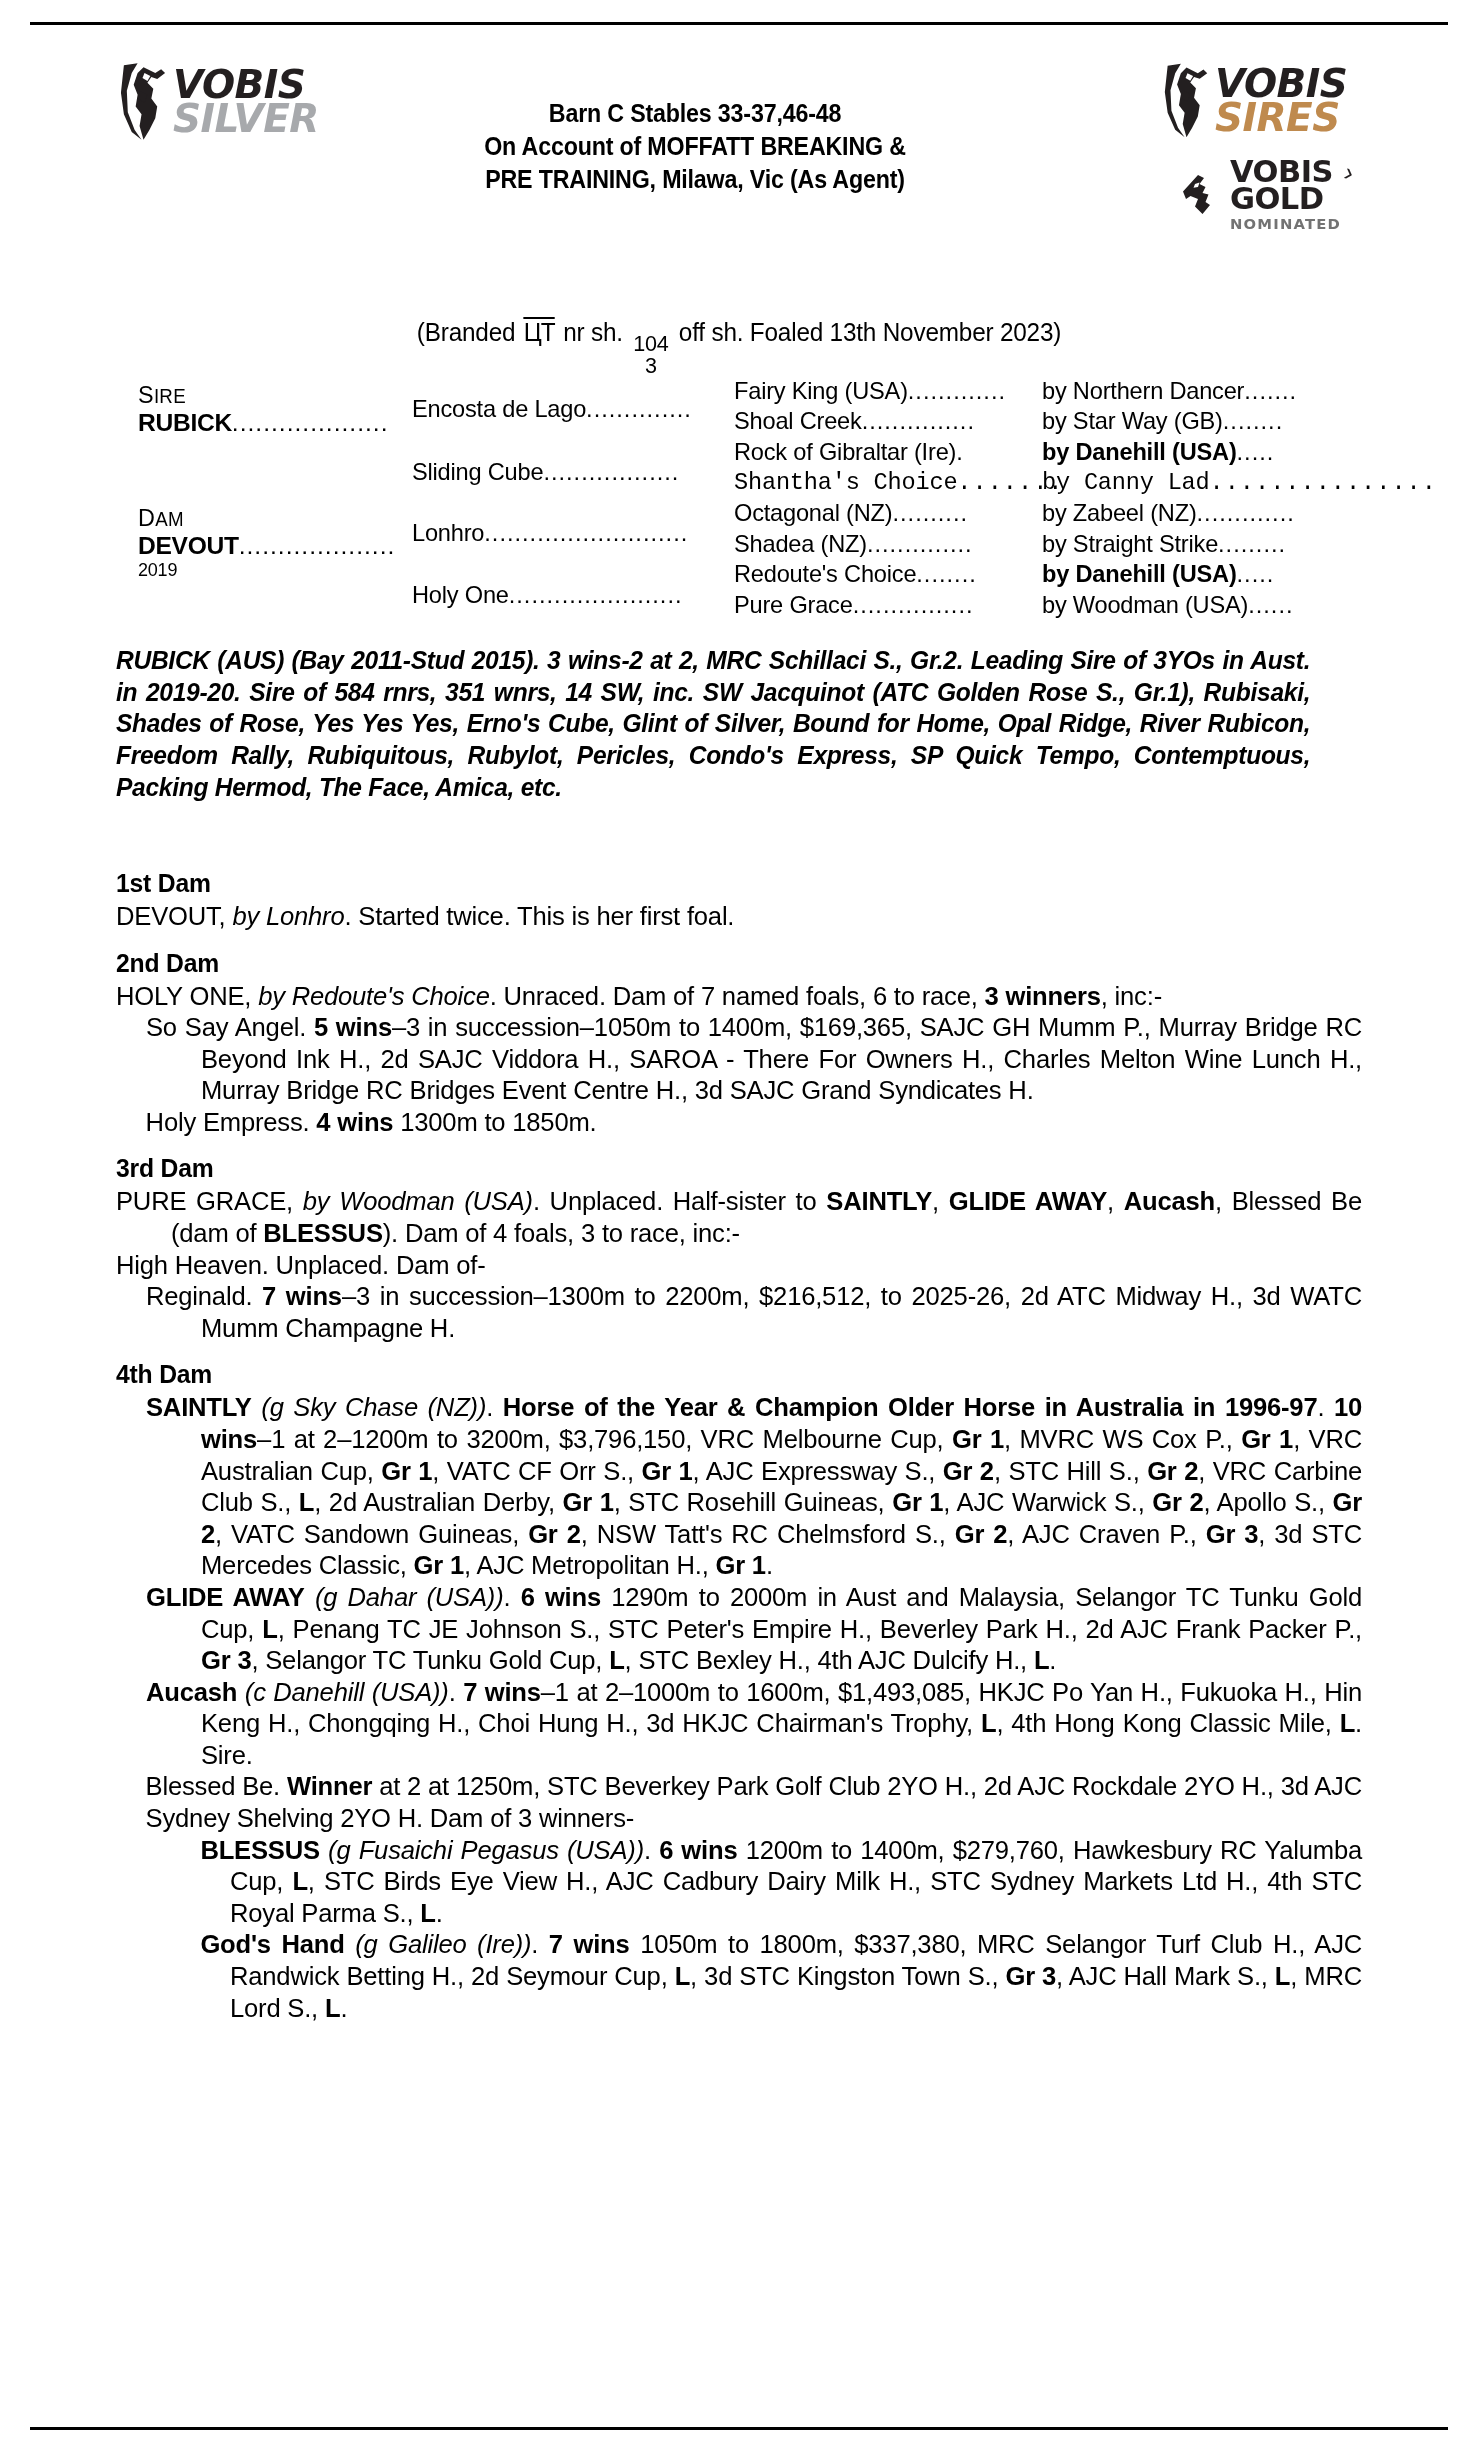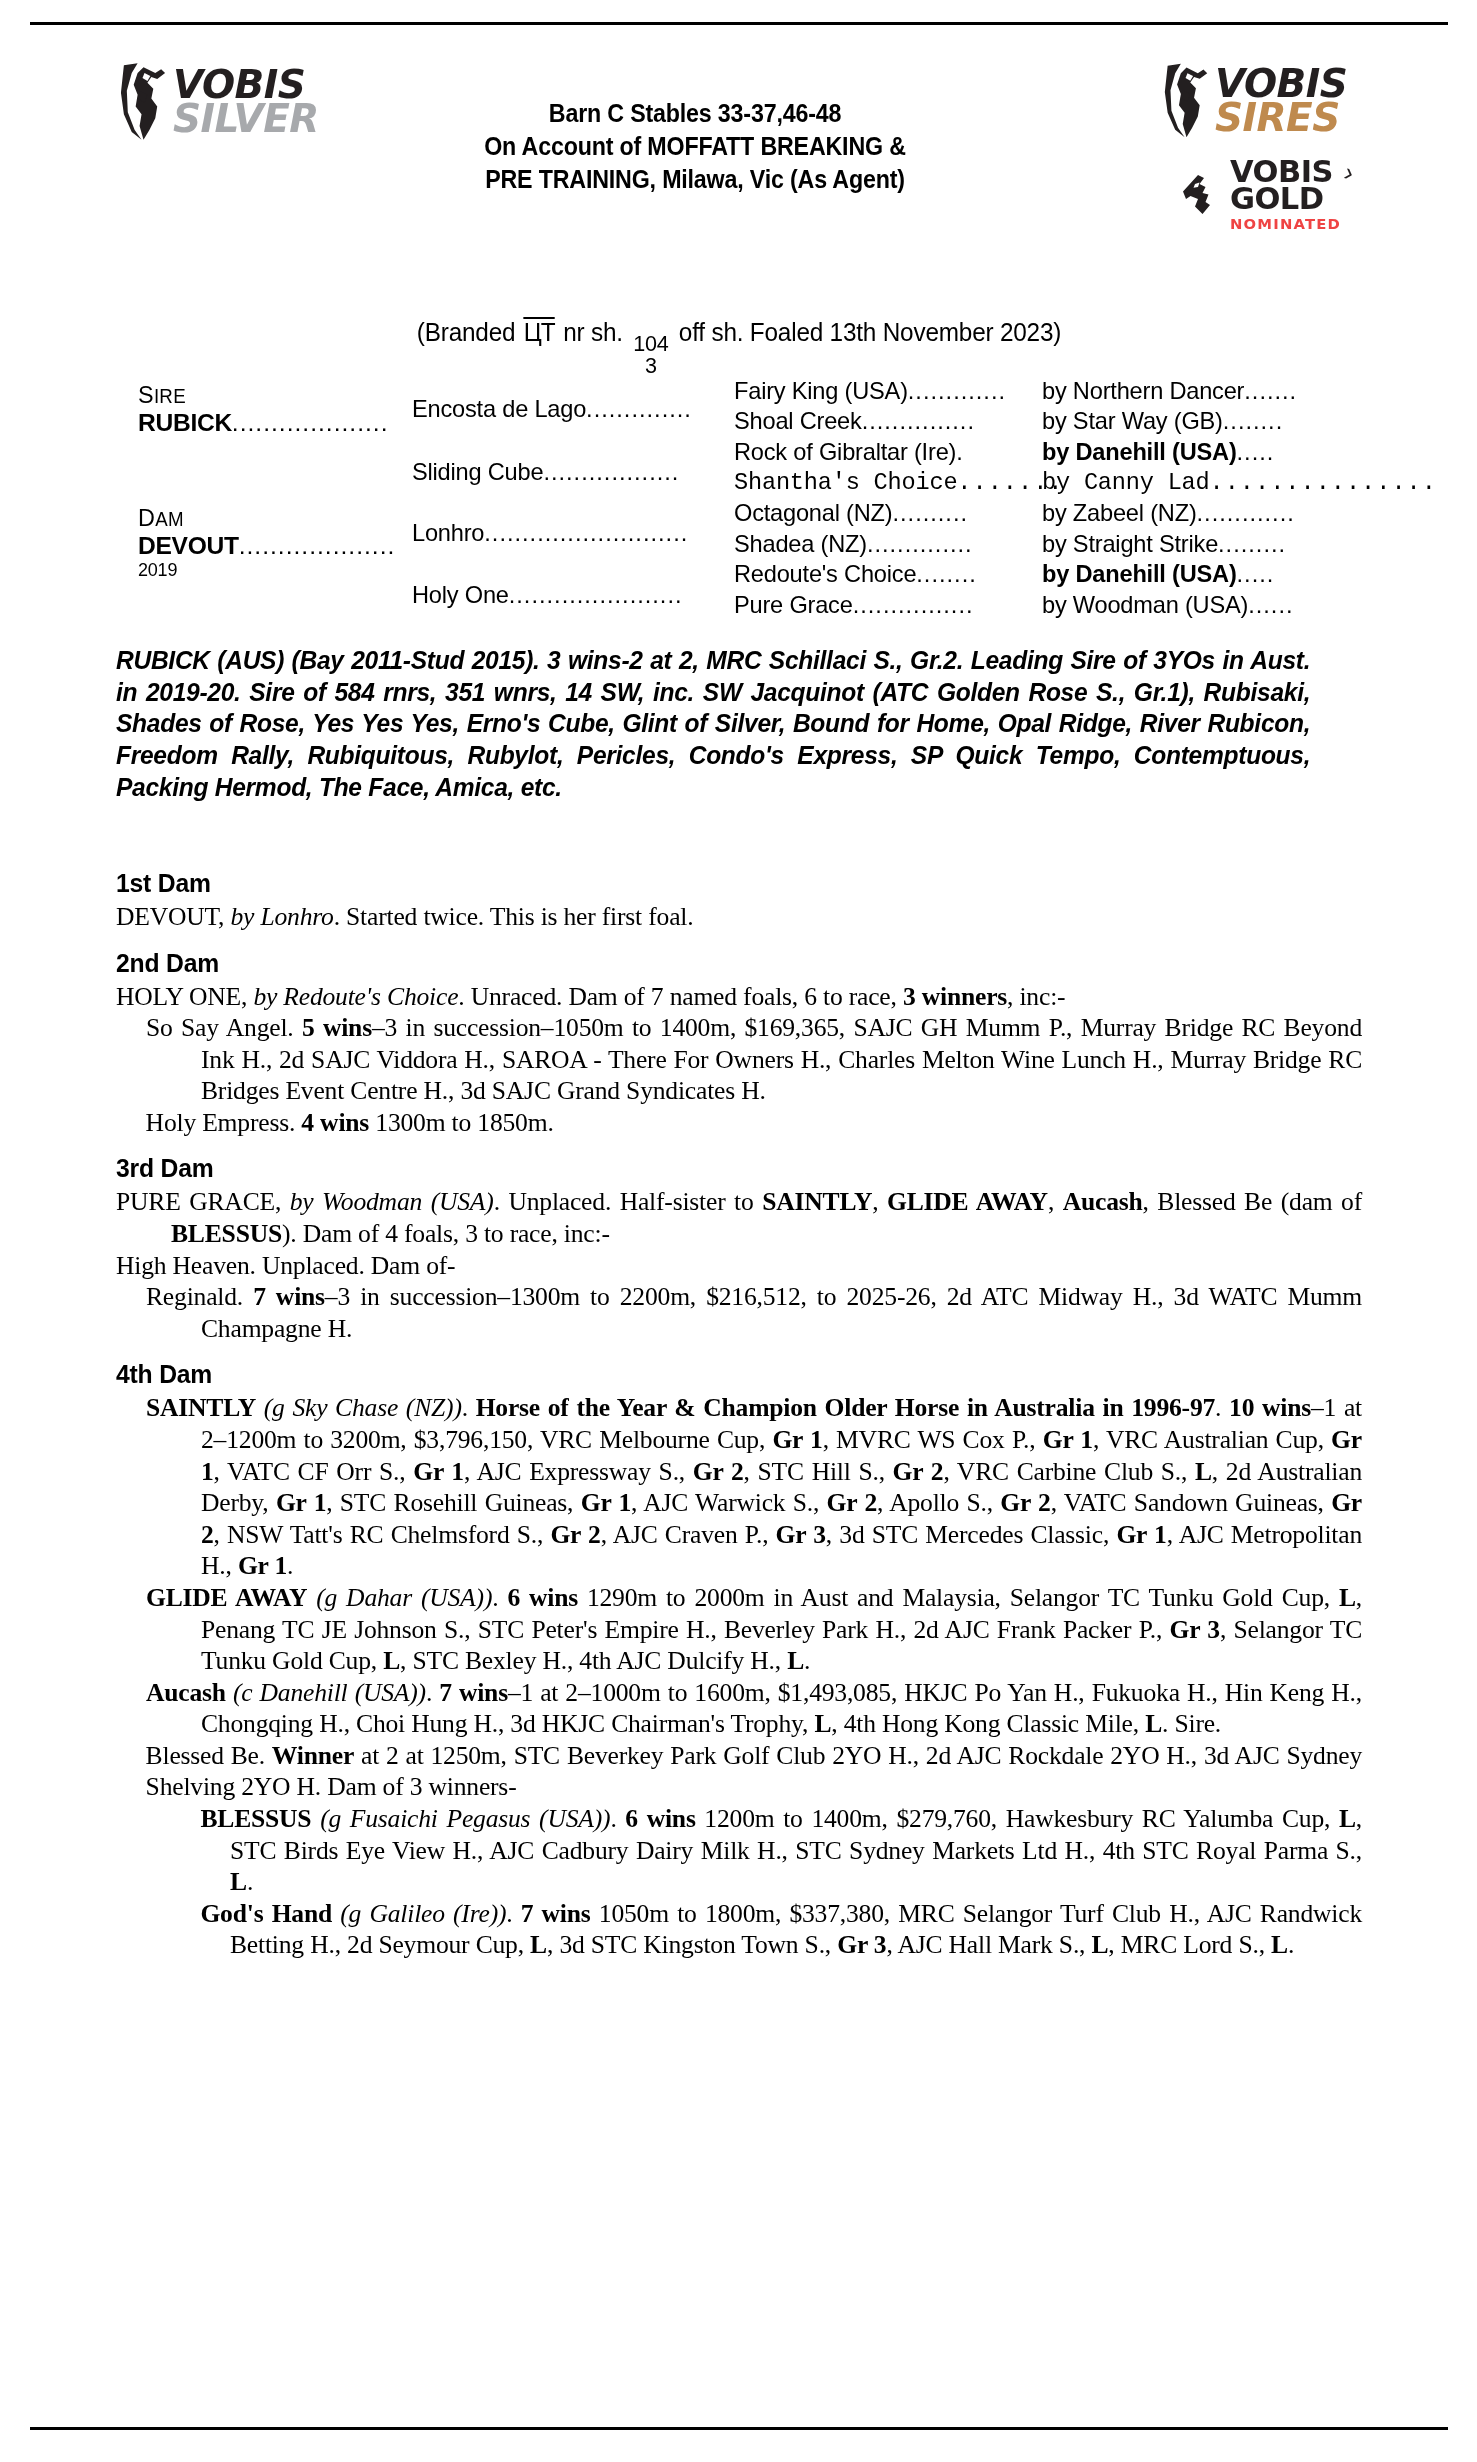--- a/index.html
+++ b/index.html
@@ -88,21 +88,21 @@
     font-family: "DejaVu Sans", sans-serif;
     font-weight: 900;
     font-size: 30.5px;
     color: #231f20;
     letter-spacing: -0.5px;
   }
   .gold-words .gw3 {
     font-family: "DejaVu Sans", sans-serif;
     font-weight: 700;
     font-size: 14.8px;
-    color: #ef4444;
+    color: #737373;
     letter-spacing: 1.2px;
     margin-top: 3.9px;
   }
   .gold-tick {
     font-size: 25.6px;
     color: #231f20;
     margin-left: 3.9px;
     align-self: flex-start;
     transform: rotate(18deg);
   }
@@ -304,21 +304,20 @@
     margin-top: 13.8px;
     margin-bottom: 2px;
     transform: scaleX(0.95);
     transform-origin: left center;
   }
   .dam-head:first-child { margin-top: 0; }
   .para {
     text-align: justify;
     text-justify: inter-word;
     margin: 0;
-    font-family: Liberation Serif, serif;
   }
   .ind0 { padding-left: 0; text-indent: 0; }
   .ind1 { padding-left: 55px; text-indent: -55px; }
   .ind2 { padding-left: 29.6px; text-indent: 0; }
   .ind2b { padding-left: 85px; text-indent: -55px; }
   .ind5 { padding-left: 114px; text-indent: -29.6px; }
   b { font-weight: bold; }
   i { font-style: italic; }
 </style>
 </head>

